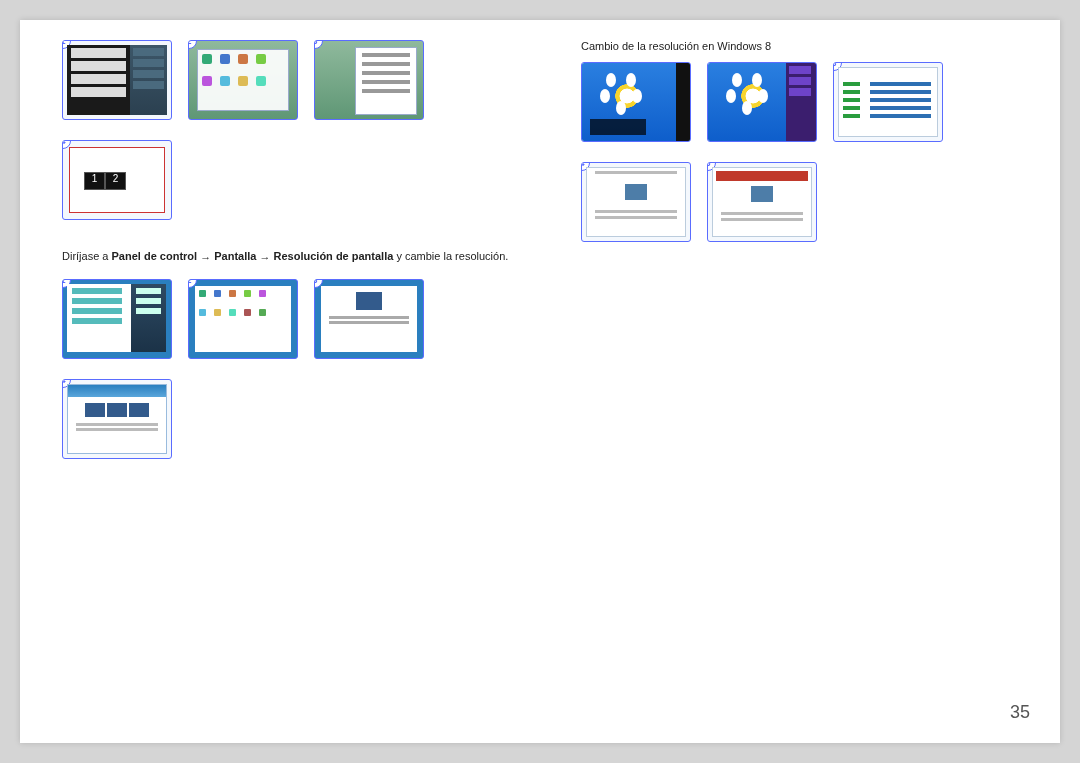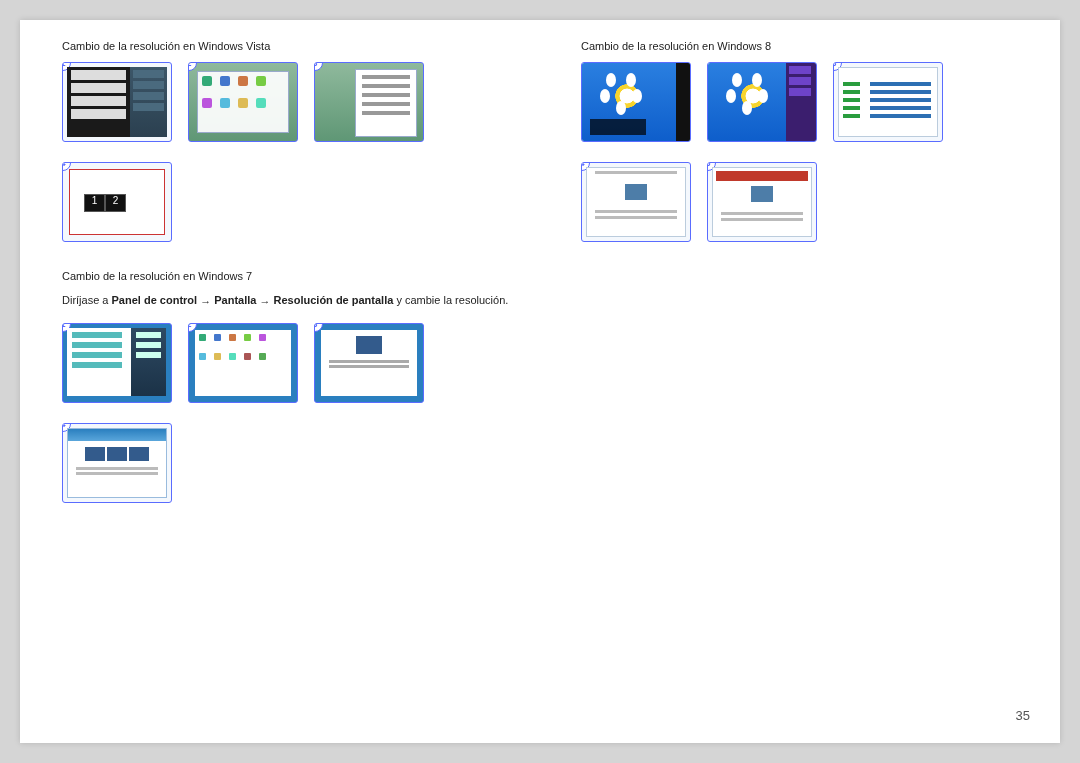--- a/index.html
+++ b/index.html
@@ -131,35 +131,34 @@
 
   .w8-dlg .win{position:absolute;inset:4px;background:#fff;border:1px solid #bcd;}
   .w8-dlg .mon{width:22px;height:16px;background:#4d7da8;margin:10px auto;}
   .w8-dlg .ln{height:3px;background:#bbb;margin:3px 8px;}
   .w8-5 .xbar{height:10px;background:#c0392b;position:absolute;top:3px;left:3px;right:3px;}
 
   .page-num {
     position: absolute;
     right: 30px;
     bottom: 20px;
-    font-size: 13px;
+    font-size: 18px;
     color: #555;
   }
 </style>
 </head>
 <body>
 
 <div class="page-wrap">
 
 
   <div class="columns">
 
     <div class="col">
 
-      <p class="section-title">Cambio de la resolución en Windows Vista</p>
       <div class="thumb-grid">
         <div class="thumb vista1">
           <span class="badge">1</span>
           <div class="dark">
               <div class="row"></div>
               <div class="row"></div>
               <div class="row"></div>
               <div class="row"></div>
             </div>
           <div class="side">
@@ -190,21 +189,20 @@
           <span class="badge">4</span>
           <div class="frame">
               <div class="bar">
                 <span>1</span>
                 <span>2</span>
               </div>
             </div>
         </div>
       </div>
 
-      <p class="section-title">Cambio de la resolución en Windows 7</p>
       <p class="instruction">
         <span>Diríjase a </span><b>Panel de control</b>
         <span class="arrow"> → </span><b>Pantalla</b>
         <span class="arrow"> → </span><b>Resolución de pantalla</b><span> y cambie la resolución.</span>
       </p>
       <div class="thumb-grid">
         <div class="thumb w7-1">
           <span class="badge">1</span>
           <div class="menu">
             <div style="width:60%;height:100%;float:left;">

